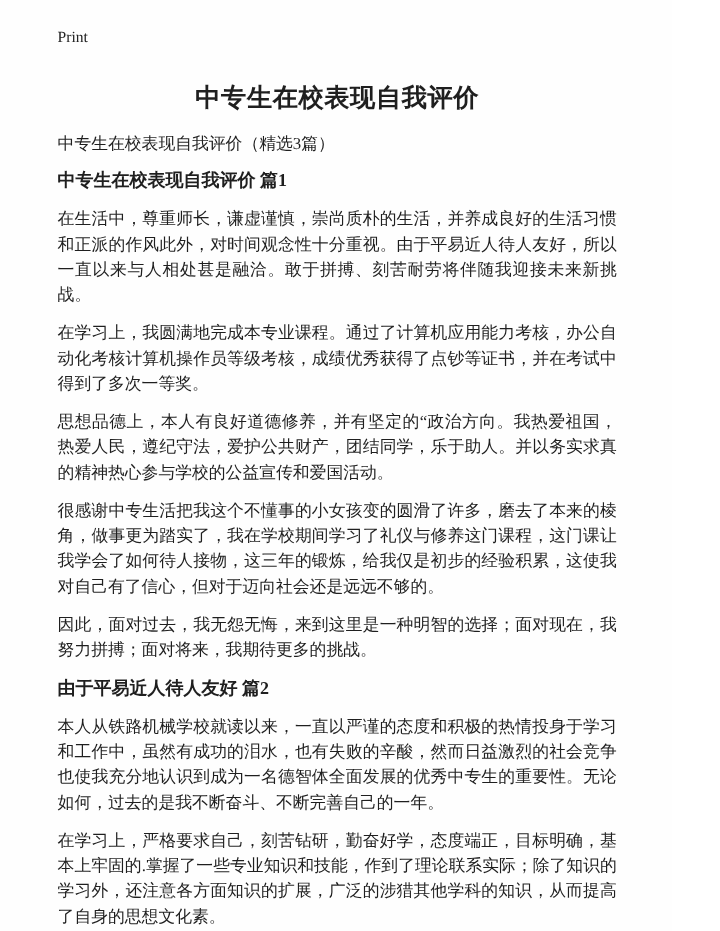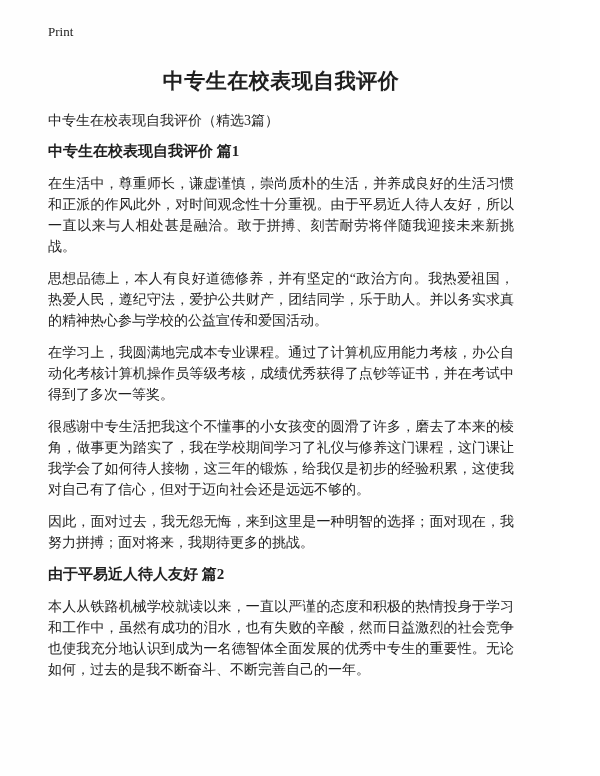--- a/index.html
+++ b/index.html
@@ -60,27 +60,28 @@
   <span class="print-link">Print</span>
 
   <h1 class="doc-title">中专生在校表现自我评价</h1>
 
   <div class="doc-subtitle">中专生在校表现自我评价（精选3篇）</div>
 
   <h2 class="section-heading">中专生在校表现自我评价 篇1</h2>
 
   <p class="para">在生活中，尊重师长，谦虚谨慎，崇尚质朴的生活，并养成良好的生活习惯和正派的作风此外，对时间观念性十分重视。由于平易近人待人友好，所以一直以来与人相处甚是融洽。敢于拼搏、刻苦耐劳将伴随我迎接未来新挑战。</p>
 
+  <p class="para">在学习上，我圆满地完成本专业课程。通过了计算机应用能力考核，办公自动化考核计算机操作员等级考核，成绩优秀获得了点钞等证书，并在考试中得到了多次一等奖。</p>
+
   <p class="para">思想品德上，本人有良好道德修养，并有坚定的“政治方向。我热爱祖国，热爱人民，遵纪守法，爱护公共财产，团结同学，乐于助人。并以务实求真的精神热心参与学校的公益宣传和爱国活动。</p>
-
-  <p class="para">在学习上，我圆满地完成本专业课程。通过了计算机应用能力考核，办公自动化考核计算机操作员等级考核，成绩优秀获得了点钞等证书，并在考试中得到了多次一等奖。</p>
 
 
   <p class="para">很感谢中专生活把我这个不懂事的小女孩变的圆滑了许多，磨去了本来的棱角，做事更为踏实了，我在学校期间学习了礼仪与修养这门课程，这门课让我学会了如何待人接物，这三年的锻炼，给我仅是初步的经验积累，这使我对自己有了信心，但对于迈向社会还是远远不够的。</p>
 
   <p class="para">因此，面对过去，我无怨无悔，来到这里是一种明智的选择；面对现在，我努力拼搏；面对将来，我期待更多的挑战。</p>
 
   <h2 class="section-heading">由于平易近人待人友好 篇2</h2>
 
   <p class="para">本人从铁路机械学校就读以来，一直以严谨的态度和积极的热情投身于学习和工作中，虽然有成功的泪水，也有失败的辛酸，然而日益激烈的社会竞争也使我充分地认识到成为一名德智体全面发展的优秀中专生的重要性。无论如何，过去的是我不断奋斗、不断完善自己的一年。</p>
 
+  <p class="para">在学习上，严格要求自己，刻苦钻研，勤奋好学，态度端正，目标明确，基本上牢固的.掌握了一些专业知识和技能，作到了理论联系实际；除了知识的学习外，还注意各方面知识的扩展，广泛的涉猎其他学科的知识，从而提高了自身的思想文化素。</p>
 
 </div>
 
 </body></html>

